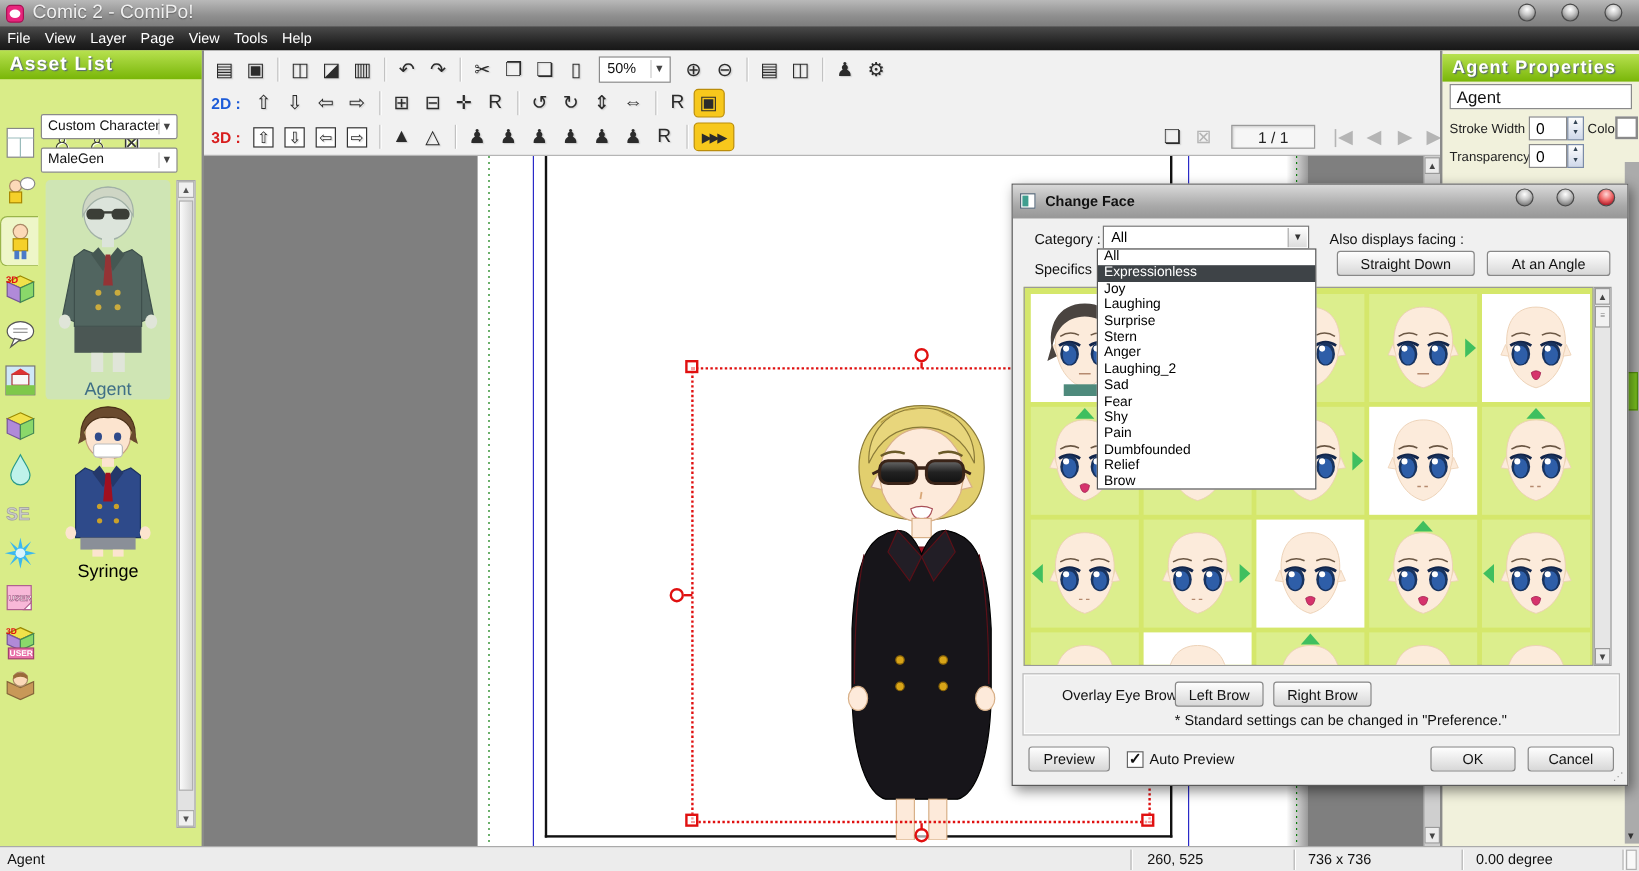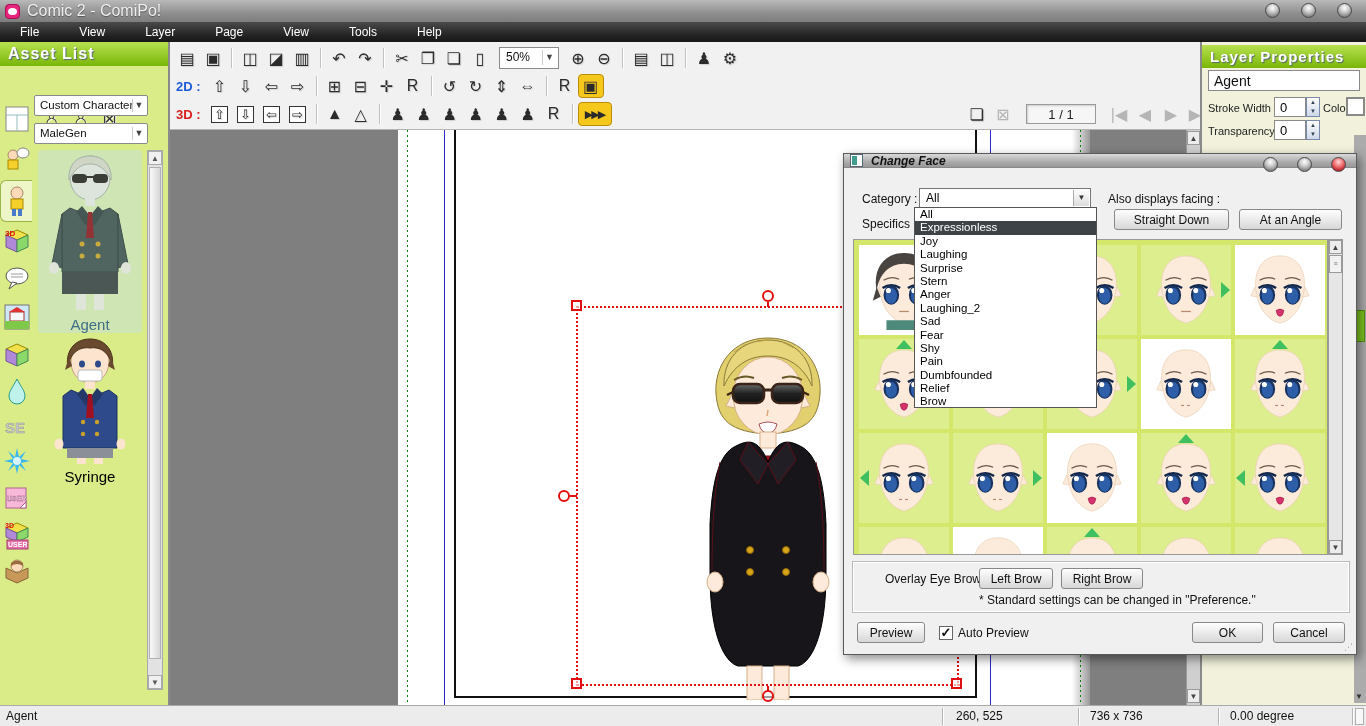--- a/index.html
+++ b/index.html
@@ -14,21 +14,21 @@
     background:#e8257d; border:1px solid #a90f53; position:relative; }
   #app-icon:before { content:""; position:absolute; left:2px; top:3px; width:9px; height:7px;
     border-radius:50%; background:#fff; }
   #title-text { color:#efefef; text-shadow:0 1px 1px #555; font-size:16px; }
   .winbtn { width:15px; height:15px; border-radius:50%; border:1px solid #4a4a4a; margin-left:21px;
     background:radial-gradient(circle at 50% 30%, #ffffff, #c9c9c9 40%, #7e7e7e 80%); }
   .winbtn.red { background:radial-gradient(circle at 50% 30%, #ffd8d8, #ef6a6a 45%, #a81222 85%); }
   #winbtns { position:absolute; right:14px; top:3px; display:flex; }
   #menubar { left:0; top:22px; width:1366px; height:20px;
     background:linear-gradient(#4a4a4a,#222 70%,#171717); display:flex; align-items:center; }
-  .menu-item { color:#fff; padding:0 20px; height:20px; line-height:20px; }
+  .menu-item { color:#fff; padding:0 6px; height:20px; line-height:20px; }
 
   
   #sidebar { left:0; top:42px; width:170px; height:663px; background:#d9ec88; border-right:2px solid #8a8a8a; }
   .green-hdr { background:linear-gradient(#b7e14f,#79b608); color:#fff; font-weight:bold;
     font-size:16px; padding:3px 0 3px 8px; text-shadow:1px 1px 1px #567; letter-spacing:1px; }
   #tabstrip { position:absolute; left:0; top:60px; width:32px; height:560px; }
   .tab { position:absolute; left:2px; width:29px; height:34px; display:flex; align-items:center; justify-content:center; }
   .tab.sel { background:#eef6c8; border:1px solid #9ab54a; border-right:none; border-radius:6px 0 0 6px;
     left:0px; width:32px; height:42px; }
   #asset-tools { position:absolute; left:44px; top:66px; width:110px; display:flex; gap:14px; }
@@ -100,22 +100,22 @@
   .handle-ci { position:absolute; width:12px; height:12px; border:2px solid #e01010; border-radius:50%; background:rgba(255,255,255,.6); }
   .stem { position:absolute; background:#e01010; }
   
   #v-scroll { position:absolute; left:1186px; top:130px; width:14px; height:575px; background:#cfcfcf; border-left:1px solid #9a9a9a; }
   .varr { position:absolute; left:0; width:13px; height:14px; background:#ececec; border:1px solid #9a9a9a;
     font-size:8px; color:#444; text-align:center; line-height:13px; }
 
   
   #dialog { left:843px; top:153px; width:514px; height:502px; background:#f0f0f0;
     border:1px solid #5a5a5a; box-shadow:3px 4px 10px rgba(0,0,0,.45); }
-  #dlg-title { height:14px; background:linear-gradient(#d9d9d9,#a9a9a9 65%,#989898);
-    display:flex; align-items:center; border-bottom:1px solid #888;font-style:italic; }
+  #dlg-title { height:28px; background:linear-gradient(#d9d9d9,#a9a9a9 65%,#989898);
+    display:flex; align-items:center; border-bottom:1px solid #888; }
   #dlg-icon { width:13px; height:13px; margin:0 8px 0 6px; background:#fff; border:1px solid #567;
     display:inline-block; position:relative; }
   #dlg-icon:before { content:""; position:absolute; left:1px; top:1px; width:5px; height:9px; background:#3f9e8f; }
   #dlg-title .t { font-size:12px; color:#111; font-weight:bold; }
   #dlg-btns { position:absolute; right:10px; top:3px; display:flex; }
   #dlg-btns .winbtn { margin-left:19px; width:15px; height:15px; }
   .dlg-label { position:absolute; font-size:12px; color:#111; }
   #category-box { position:absolute; left:75px; top:34px; width:172px; height:20px; background:#fff;
     border:1px solid #777; font-size:12px; padding:2px 0 0 6px; }
   #category-box .arr { position:absolute; right:1px; top:1px; width:16px; height:16px;
@@ -544,21 +544,21 @@
           <span>▶</span>
         </span>
         <span class="tbtn disabled">
           <span>▶|</span>
         </span>
       </span>
   </div>
 </div>
 
 <div class="abs" id="layer-panel">
-  <div class="green-hdr">Layer Properties</div>
+  <div class="green-hdr">Agent Properties</div>
   <div id="layer-name">Agent</div>
   <span class="lp-label" style="left:6px; top:60px">Stroke Width</span>
   <div class="spin" style="left:72px; top:55px">0</div>
   <div class="spinbtns" style="left:104px; top:55px">▲<br>▼</div>
   <span class="lp-label" style="left:121px; top:60px">Color</span>
   <div id="color-swatch" style="left:144px; top:55px"></div>
   <span class="lp-label" style="left:6px; top:83px">Transparency</span>
   <div class="spin" style="left:72px; top:78px">0</div>
   <div class="spinbtns" style="left:104px; top:78px">▲<br>▼</div>
 </div>

